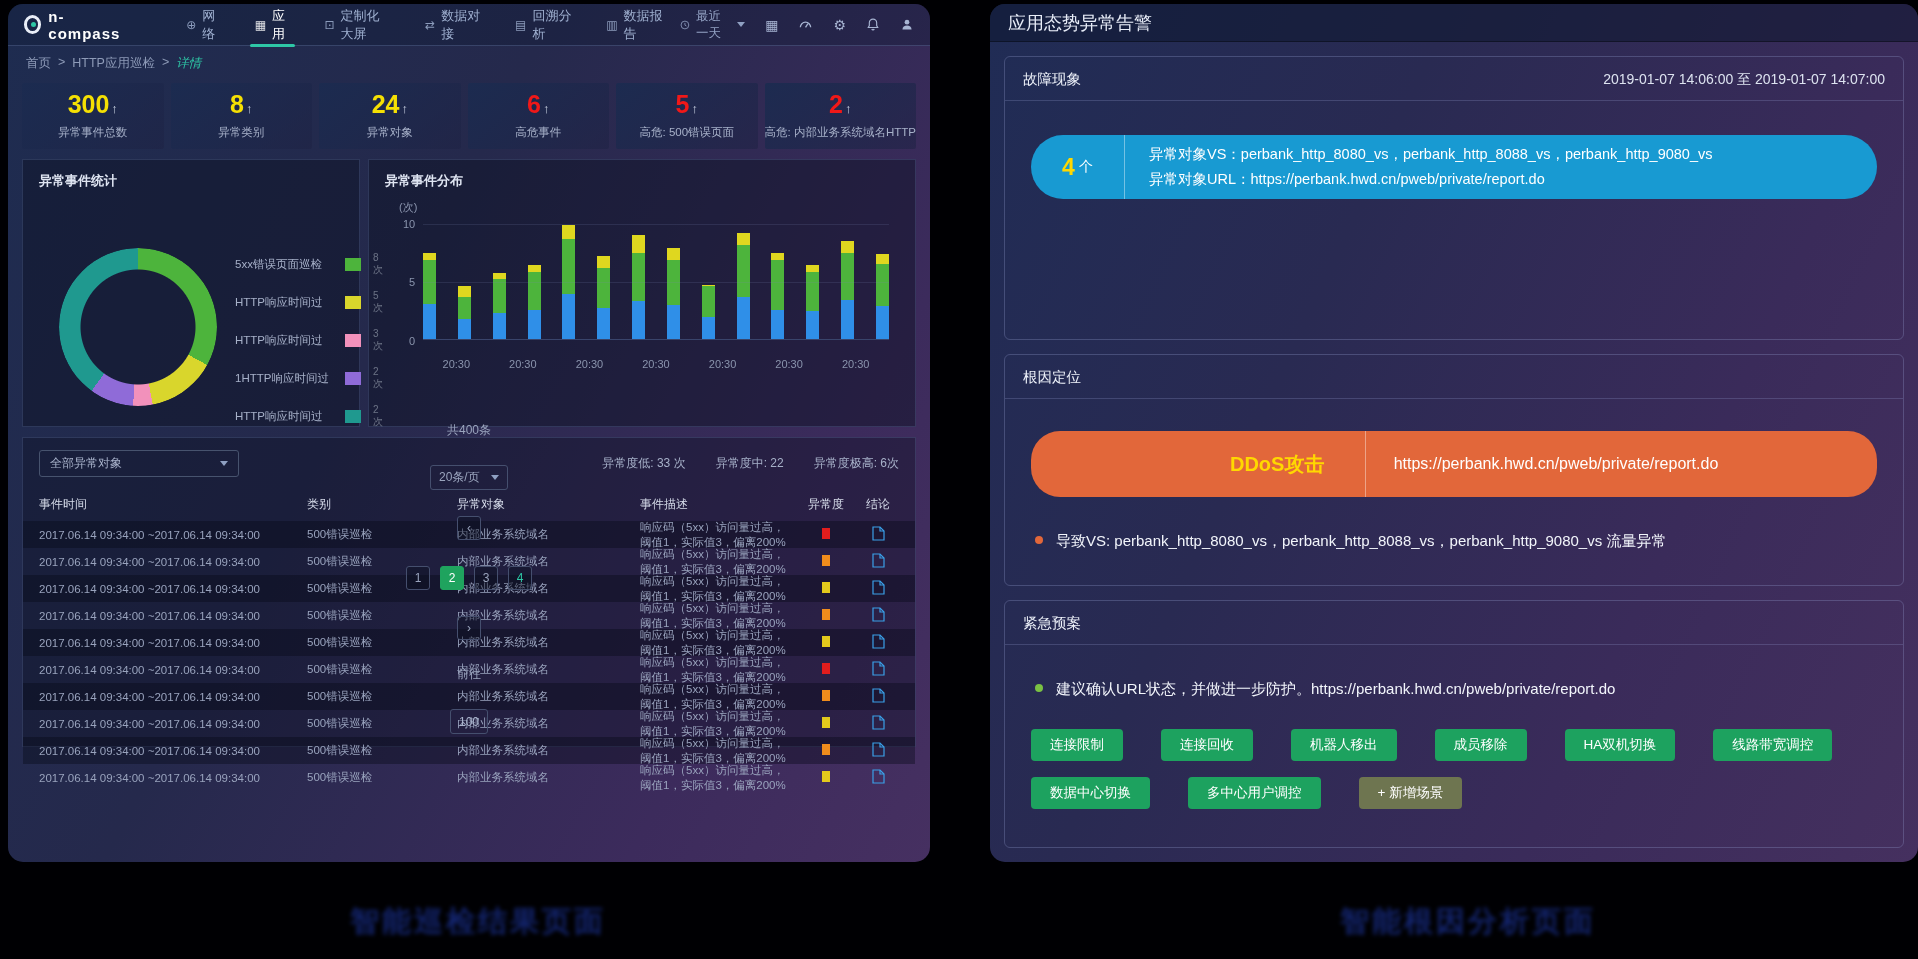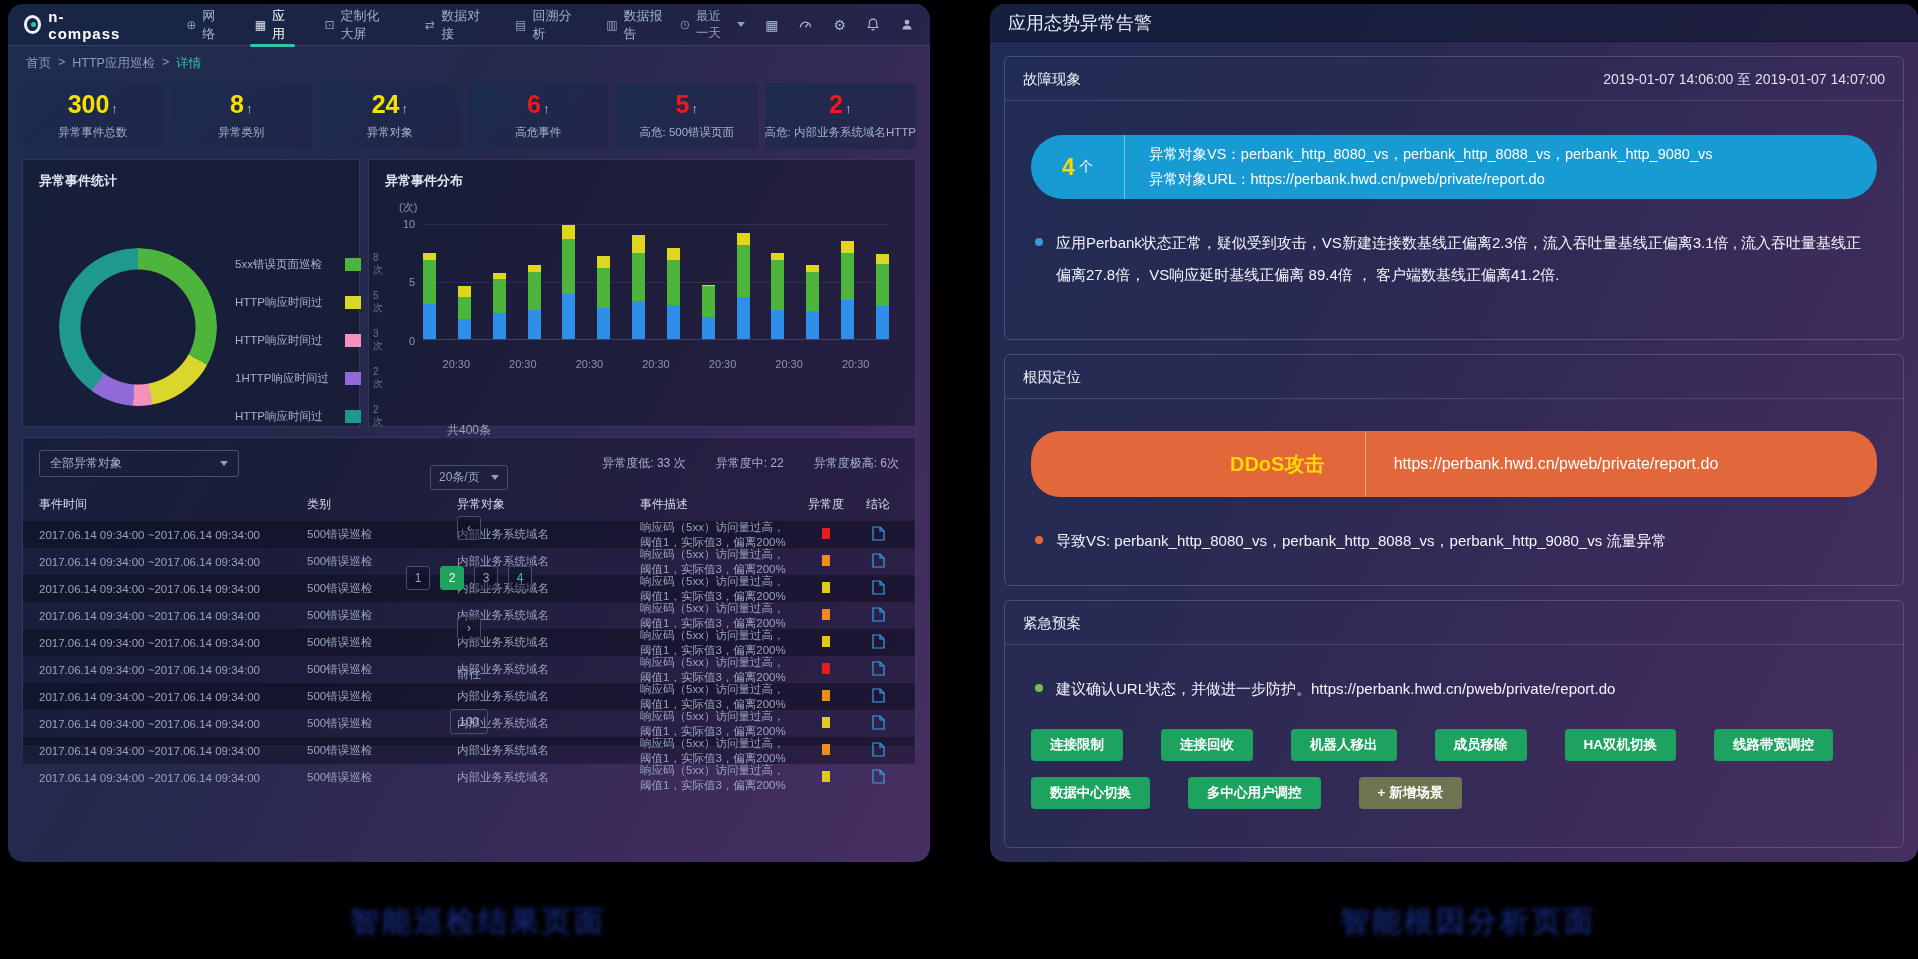--- a/index.html
+++ b/index.html
@@ -29,21 +29,21 @@
   .nav-right { margin-left:auto; display:flex; align-items:center; gap:20px; color:#93a2c4; }
   .timerange { display:flex; align-items:center; gap:6px; font-size:12.5px; cursor:pointer; }
   .hicon { width:16px; height:16px; display:inline-flex; align-items:center; justify-content:center;
            font-size:14px; color:#a7b4d2; cursor:pointer; }
   .tri { width:0; height:0; border-left:4px solid transparent; border-right:4px solid transparent;
          border-top:5px solid #8fa0c2; display:inline-block; }
 
   
   .breadcrumb { padding:9px 18px 2px; font-size:12.5px; color:#8e9bb8; display:flex; gap:7px; }
   .crumb { color:#8e9bb8; cursor:pointer; }
-  .crumb-active { color:#2ec7a6; }
+  .crumb-active { color:#2ec7a6;font-style:italic; }
 
   
   .cards { display:flex; gap:7px; padding:9px 14px 0; }
   .card { flex:1; height:66px; border-radius:2px; display:flex; flex-direction:column;
           align-items:center; justify-content:center;
           background:linear-gradient(140deg,rgba(27,43,80,0.9),rgba(30,34,68,0.55)); }
   .card-value { font-size:25px; font-weight:bold; line-height:1; display:flex; align-items:baseline; }
   .card-arrow { font-size:13px; color:#c9d1e2; margin-left:2px; font-weight:normal; }
   .card-label { font-size:11.5px; color:#a7b1c9; margin-top:8px; white-space:nowrap; }
 
@@ -123,21 +123,21 @@
                   border-right:1px solid rgba(255,255,255,0.4); }
   .banner-count small { font-size:14px; color:#ffffff; font-weight:normal; }
   .banner-lines { padding-left:24px; font-size:14.5px; line-height:1.75; }
   .banner-cause { width:176px; text-align:center; font-size:20px; font-weight:bold; color:#ffd800;
                   align-self:stretch; display:flex; align-items:center; justify-content:center;
                   border-right:1px solid rgba(255,255,255,0.4); }
   .banner-url { padding-left:28px; font-size:16px; }
   .bullet { margin:28px 30px 0; display:flex; gap:13px; color:#f2f5fb; font-size:15px; line-height:2.1; }
   .dot { width:8px; height:8px; border-radius:50%; margin-top:11px; flex:none; }
   .dot-blue { background:#2d9fd8; } .dot-orange { background:#e2673a; } .dot-green { background:#7ac143; }
-  .actions { margin:24px 26px 0; display:flex; flex-wrap:wrap; gap:16px 38px;font-weight:bold; }
+  .actions { margin:24px 26px 0; display:flex; flex-wrap:wrap; gap:16px 38px; }
   .btn { background:#1da25f; color:#fff; font-size:13.5px; padding:7px 19px; border-radius:4px;
          cursor:pointer; white-space:nowrap; }
   .btn.muted { background:#6e7550; }
 
   
   .caption { position:absolute; top:902px; font-size:29px; font-weight:bold; color:#13246d;
              letter-spacing:3px; filter:blur(2px); }
   #caption-left { left:350px; } #caption-right { left:1340px; }
 
   svg.sicon { display:block; }
@@ -551,24 +551,20 @@
     <div class="banner banner-blue">
       <div class="banner-count">
         <span>4</span>
         <small>个</small>
       </div>
       <div class="banner-lines">
         <div>异常对象VS：perbank_http_8080_vs，perbank_http_8088_vs，perbank_http_9080_vs</div>
         <div>异常对象URL：https://perbank.hwd.cn/pweb/private/report.do</div>
       </div>
     </div>
-    <div class="bullet">
-      <span class="dot dot-blue"></span>
-      <span>应用Perbank状态正常，疑似受到攻击，VS新建连接数基线正偏离2.3倍，流入吞吐量基线正偏离3.1倍 , 流入吞吐量基线正偏离27.8倍， VS响应延时基线正偏离 89.4倍 ， 客户端数基线正偏离41.2倍.</span>
-    </div>
   </div>
 
   <div class="section" id="sec-root">
     <div class="sec-head">
       <span class="sec-title">根因定位</span>
     </div>
     <div class="banner banner-orange">
       <div class="banner-cause">DDoS攻击</div>
       <div class="banner-url">https://perbank.hwd.cn/pweb/private/report.do</div>
     </div>

